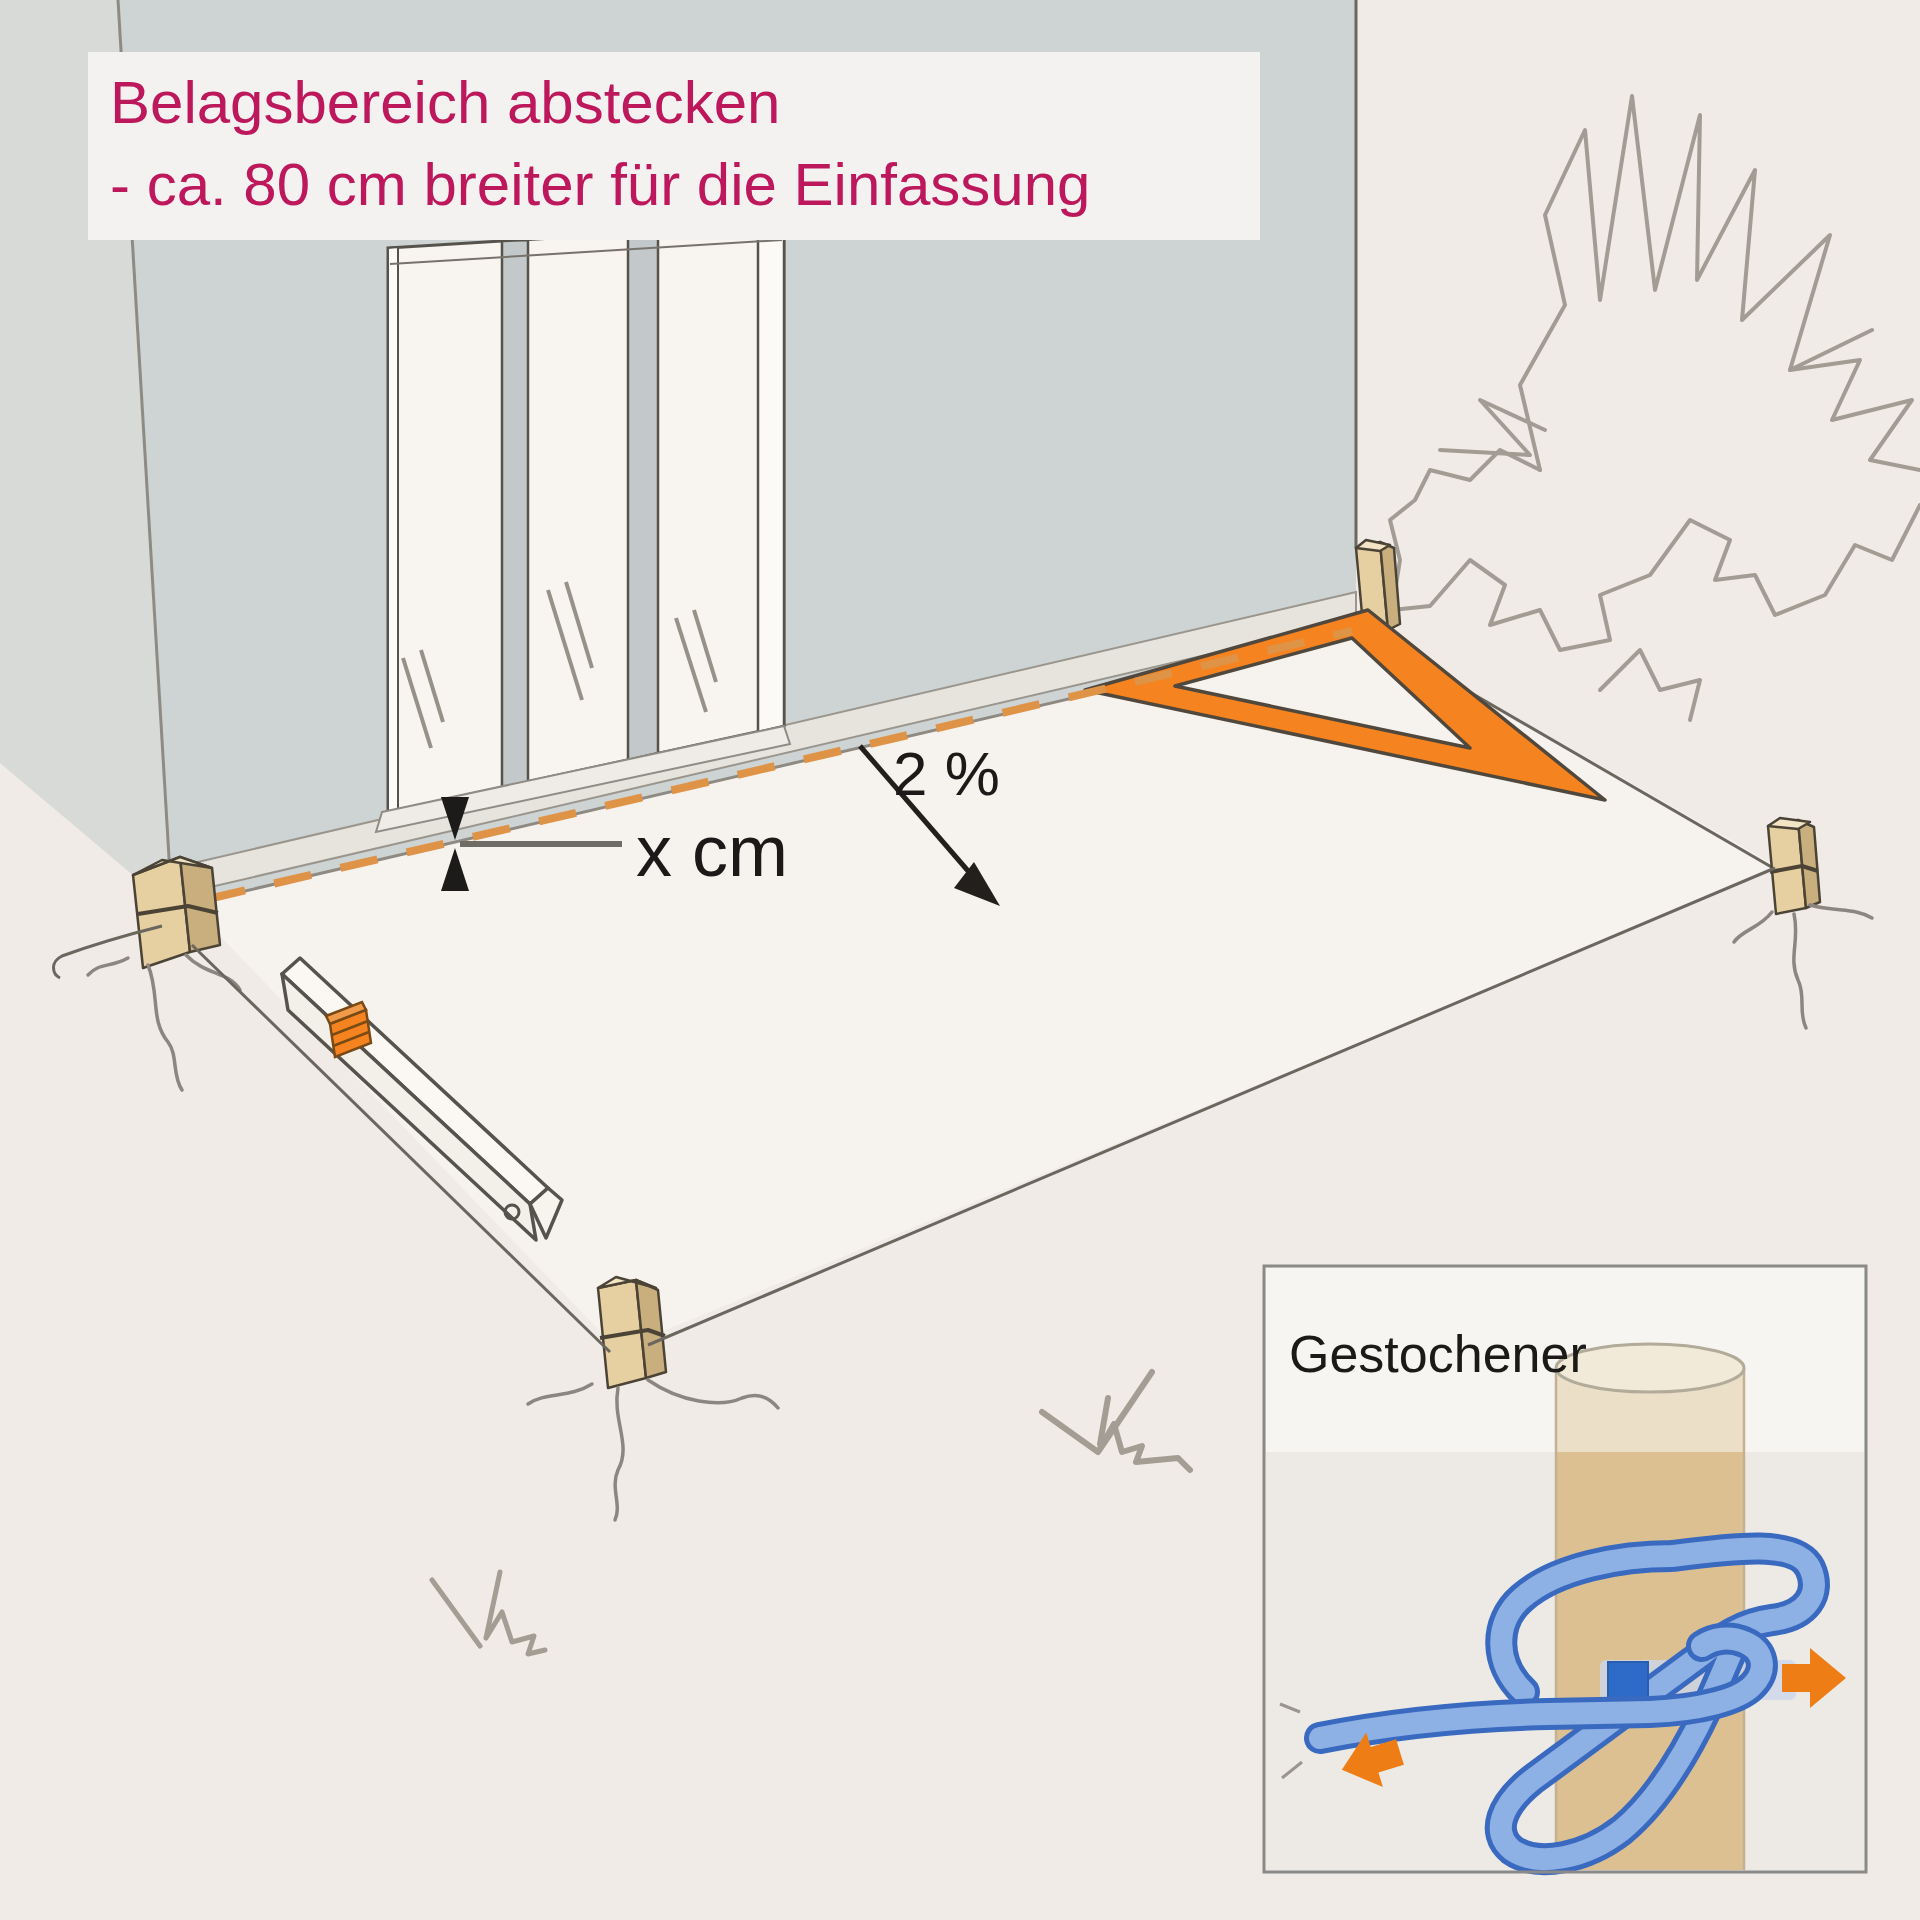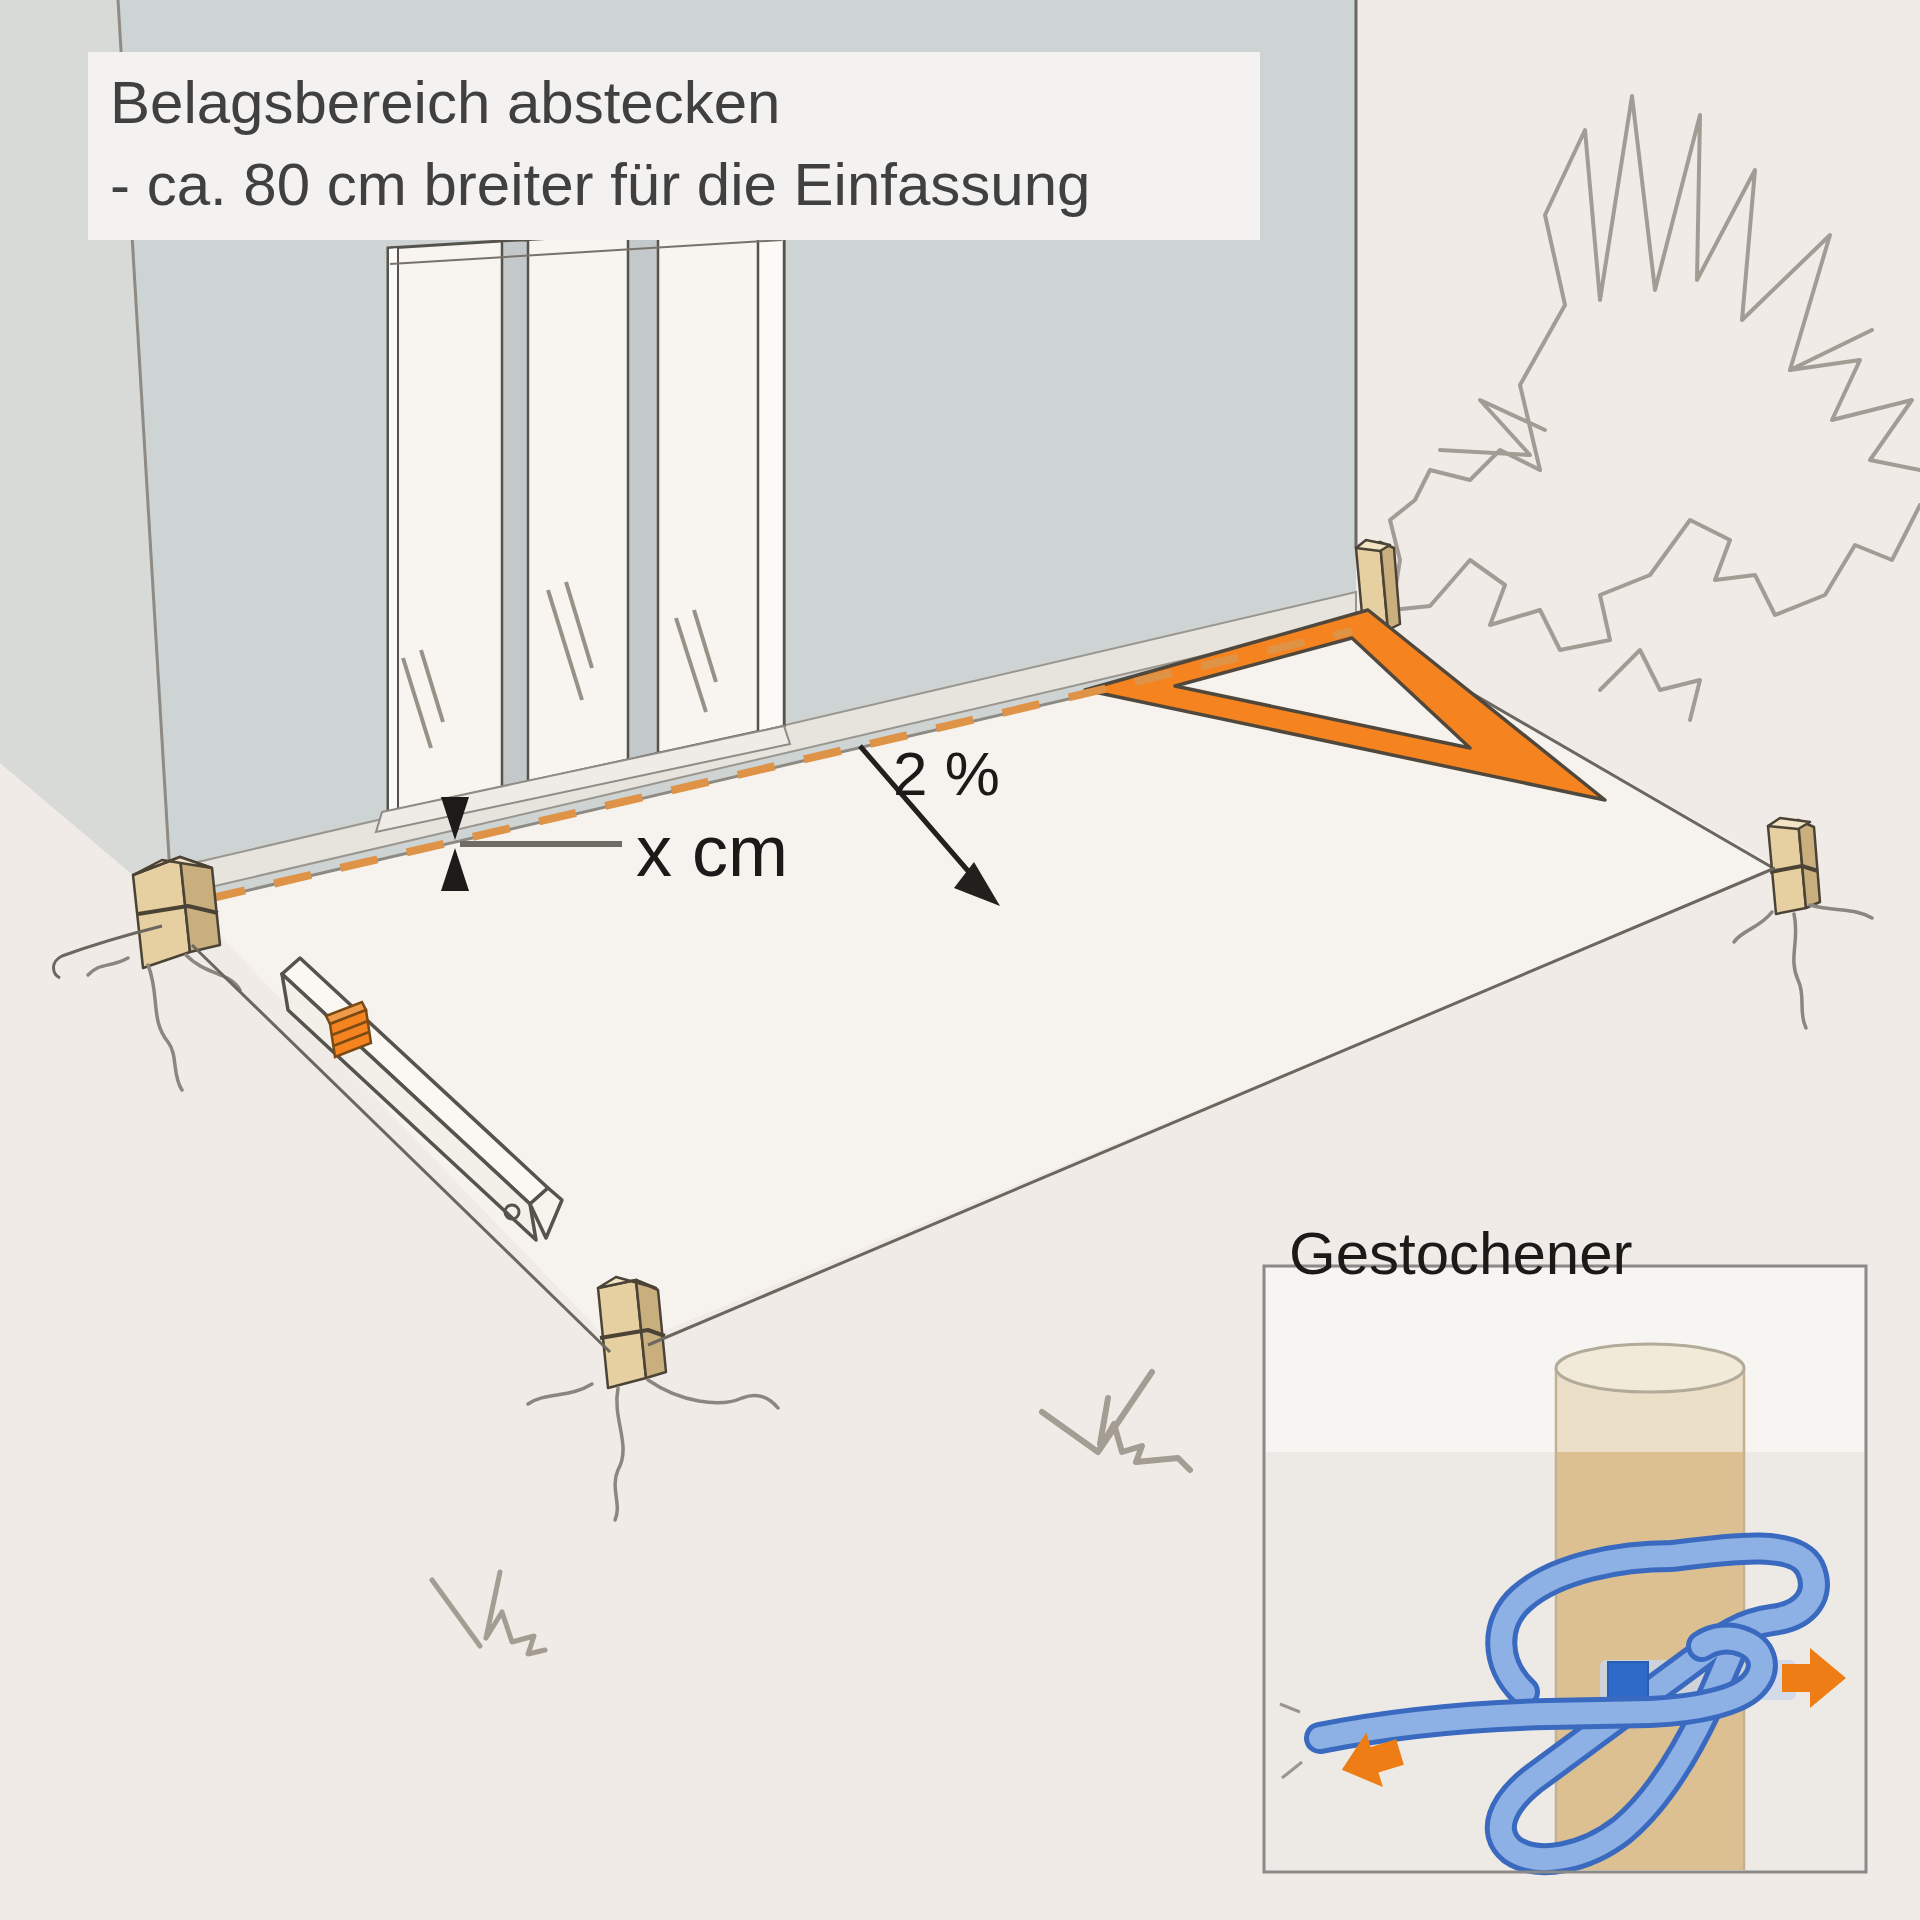--- a/index.html
+++ b/index.html
@@ -10,25 +10,25 @@
   .fill-triangle{fill:var(--accent_orange,#f5831f);}
   .stroke-dash{stroke:var(--dash_orange,#df9347);}
   .rope-under{stroke:var(--rope_dark,#3a6ac0);}
   .rope-over{stroke:var(--rope_light,#8db0e5);}
   .arrow-orange{fill:var(--arrow_orange,#ee7d15);}
   .wood-front{fill:var(--wood_front,#e6cfa0);}
   .wood-side{fill:var(--wood_side,#c9ae7e);}
   .wood-top{fill:var(--wood_top,#f2e4c4);}
   .title-box{position:absolute;left:88px;top:52px;width:1172px;height:188px;
     background:#f3f2f0;box-sizing:border-box;padding:10px 0 0 22px;
-    color:#404040;font-size:60px;line-height:82px;white-space:nowrap;}
+    color:#be185d;font-size:60px;line-height:82px;white-space:nowrap;}
   .float-label{position:absolute;color:#1b1a18;white-space:nowrap;}
   .slope-label{left:893px;top:738px;font-size:62px;}
   .xcm-label{left:636px;top:810px;font-size:72px;}
-  .inset-title{left:1289px;top:1216px;font-size:60px;line-height:76px;}
+  .inset-title{left:1289px;top:1316px;font-size:52px;line-height:76px;}
   .inset-title div{white-space:nowrap;}
 </style>
 </head>
 <body>
 
 <div class="stage">
 
 <svg width="1920" height="1920" viewBox="0 0 1920 1920">
 
   <rect x="0" y="0" width="1920" height="1920" fill="#f0ebe6"></rect>

